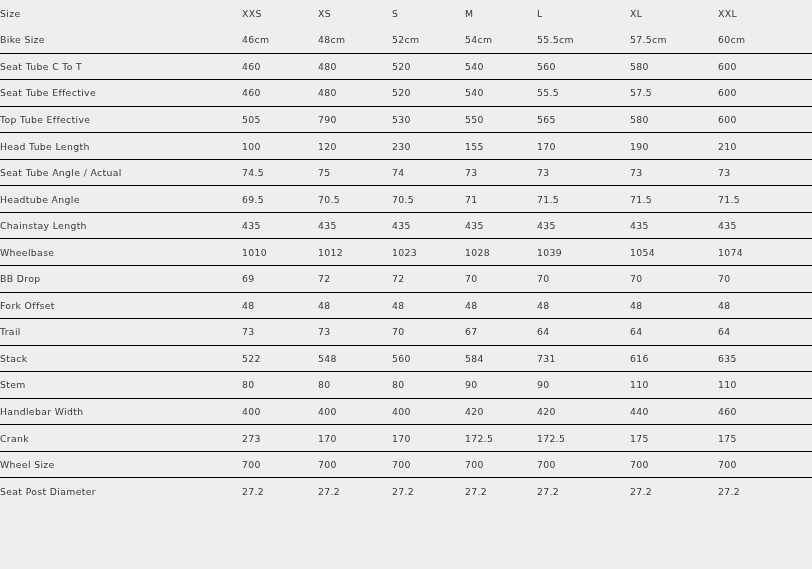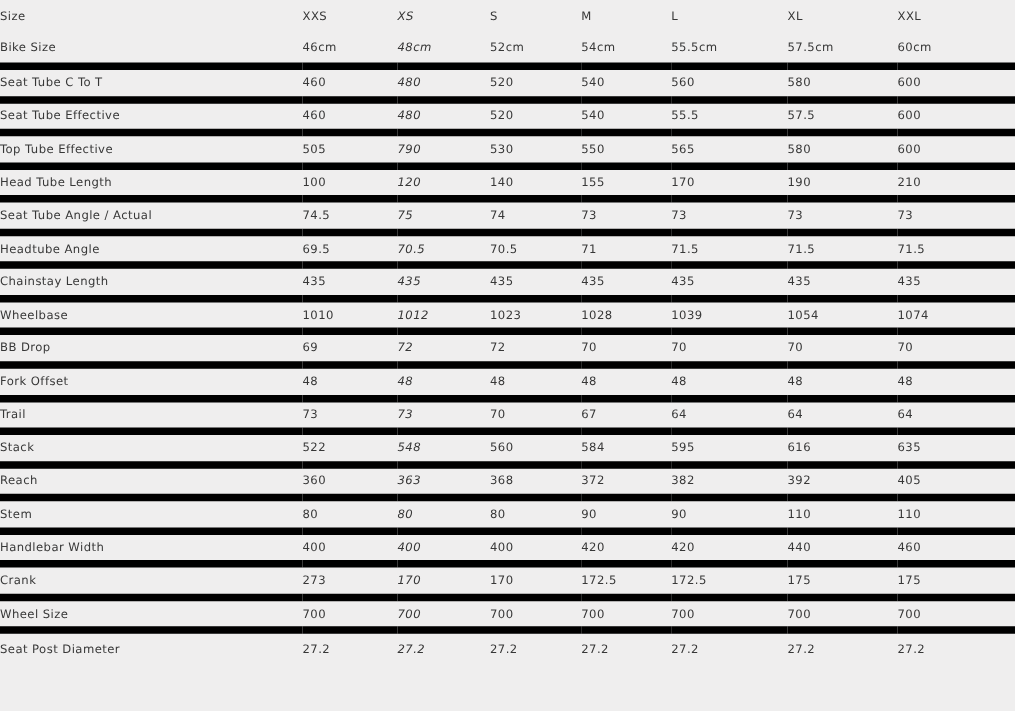--- a/index.html
+++ b/index.html
@@ -16,36 +16,36 @@
   }
   #geo-table {
     width: 812px;
     border-collapse: collapse;
     table-layout: fixed;
   }
   #geo-table tr {
     height: 26.55px;
   }
   #geo-table tr + tr {
-    border-top: 6px solid #000000;
+    border-top: 1px solid #000000;
   }
   #geo-table th,
   #geo-table td {
     font-weight: normal;
     font-size: 9.3px;
     letter-spacing: 0.35px;
     text-align: left;
     vertical-align: middle;
     padding: 0;
     white-space: nowrap;
     color: #373737;
   }
   .c-label  { width: 242px; padding-left: 14px; box-sizing: border-box; }
   .c-xxs    { width: 76px; margin-top: 24px;  }
-  .c-xs     { width: 74px; font-style: italic;  }
+  .c-xs     { width: 74px;  }
   .c-s      { width: 73px;  }
   .c-m      { width: 72px;  }
   .c-l      { width: 93px;  }
   .c-xl     { width: 88px;  }
   .c-xxl    { width: 94px; margin-left: 48px;  }
 </style>
 </head>
 <body>
 
 <table id="geo-table">
@@ -99,21 +99,21 @@
         <td class="c-s">530</td>
         <td class="c-m">550</td>
         <td class="c-l">565</td>
         <td class="c-xl">580</td>
         <td class="c-xxl">600</td>
       </tr>
       <tr>
         <th class="c-label">Head Tube Length</th>
         <td class="c-xxs">100</td>
         <td class="c-xs">120</td>
-        <td class="c-s">140</td>
+        <td class="c-s">230</td>
         <td class="c-m">155</td>
         <td class="c-l">170</td>
         <td class="c-xl">190</td>
         <td class="c-xxl">210</td>
       </tr>
       <tr>
         <th class="c-label">Seat Tube Angle / Actual</th>
         <td class="c-xxs">74.5</td>
         <td class="c-xs">75</td>
         <td class="c-s">74</td>
@@ -181,33 +181,23 @@
         <td class="c-l">64</td>
         <td class="c-xl">64</td>
         <td class="c-xxl">64</td>
       </tr>
       <tr>
         <th class="c-label">Stack</th>
         <td class="c-xxs">522</td>
         <td class="c-xs">548</td>
         <td class="c-s">560</td>
         <td class="c-m">584</td>
-        <td class="c-l">595</td>
+        <td class="c-l">731</td>
         <td class="c-xl">616</td>
         <td class="c-xxl">635</td>
-      </tr>
-      <tr>
-        <th class="c-label">Reach</th>
-        <td class="c-xxs">360</td>
-        <td class="c-xs">363</td>
-        <td class="c-s">368</td>
-        <td class="c-m">372</td>
-        <td class="c-l">382</td>
-        <td class="c-xl">392</td>
-        <td class="c-xxl">405</td>
       </tr>
       <tr>
         <th class="c-label">Stem</th>
         <td class="c-xxs">80</td>
         <td class="c-xs">80</td>
         <td class="c-s">80</td>
         <td class="c-m">90</td>
         <td class="c-l">90</td>
         <td class="c-xl">110</td>
         <td class="c-xxl">110</td>

